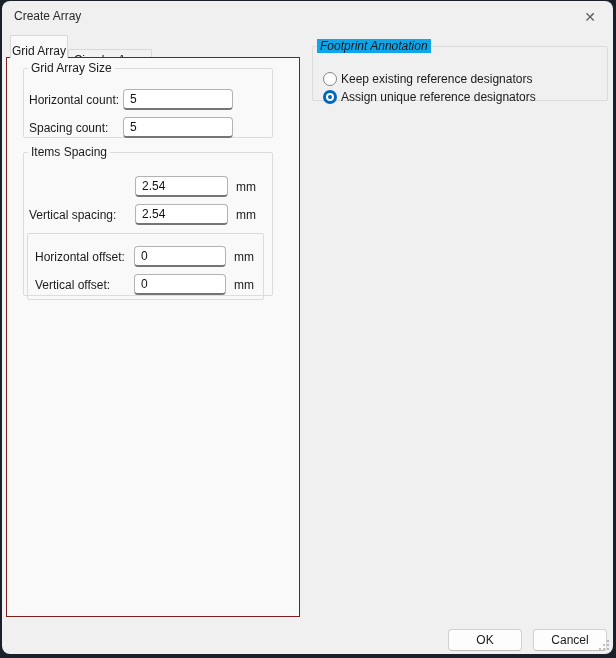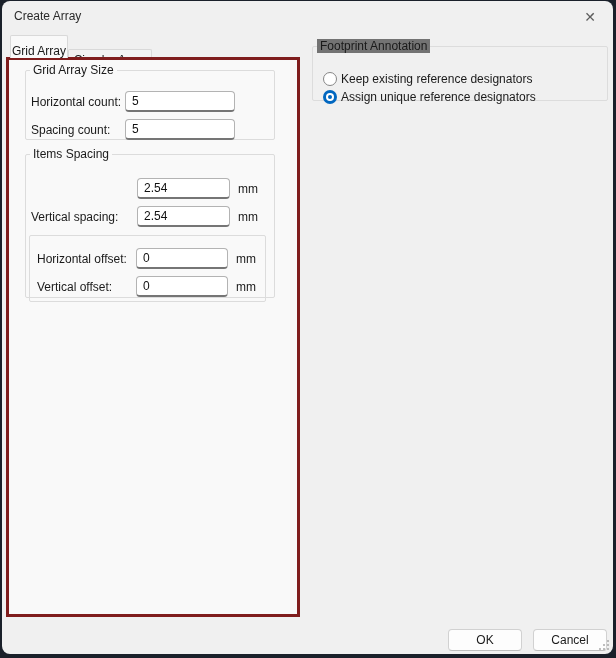--- a/index.html
+++ b/index.html
@@ -37,31 +37,31 @@
     align-items:flex-end;
   }
   .tab-inactive {
     left:66px; top:48px; width:84px; height:20px; z-index:1;
     background:#f2f2f2; border:1px solid #d9d9d9; border-bottom:none;
     border-radius:2px 2px 0 0; color:#1a1a1a;
   }
   
   .tabpanel {
     position:absolute; left:4px; top:56px; width:294px; height:560px;
-    background:#f9f9f9; border:3px solid #7f1d1d; z-index:2;
+    background:#f9f9f9; border:1px solid #7f1d1d; z-index:2;
   }
   
   fieldset {
     position:absolute; border:1px solid #dcdcdc; border-radius:2px;
   }
   legend {
     font-size:12px; color:#1a1a1a; padding:0 3px; margin-left:4px; white-space:nowrap;
   }
   .on-panel legend { background:#f9f9f9; }
-  .on-dialog legend { background:#737373; }
+  .on-dialog legend { background:#0ea5e9;font-style:italic; }
   .fld-label, .unit {
     position:absolute; height:20px; line-height:20px; white-space:nowrap; color:#1a1a1a;
   }
   input[type=text] {
     position:absolute; height:21px;
     background:#ffffff;
     border:1px solid #b3b3b3; border-bottom:2px solid #757575;
     border-radius:4px; padding:0 6px;
     font-family:"Liberation Sans", sans-serif; font-size:12px; color:#111;
   }

